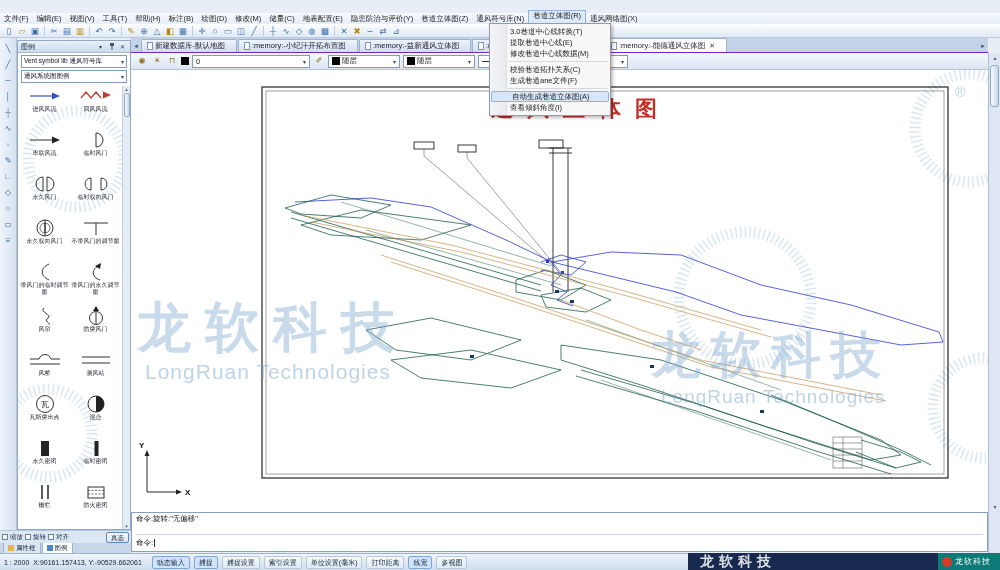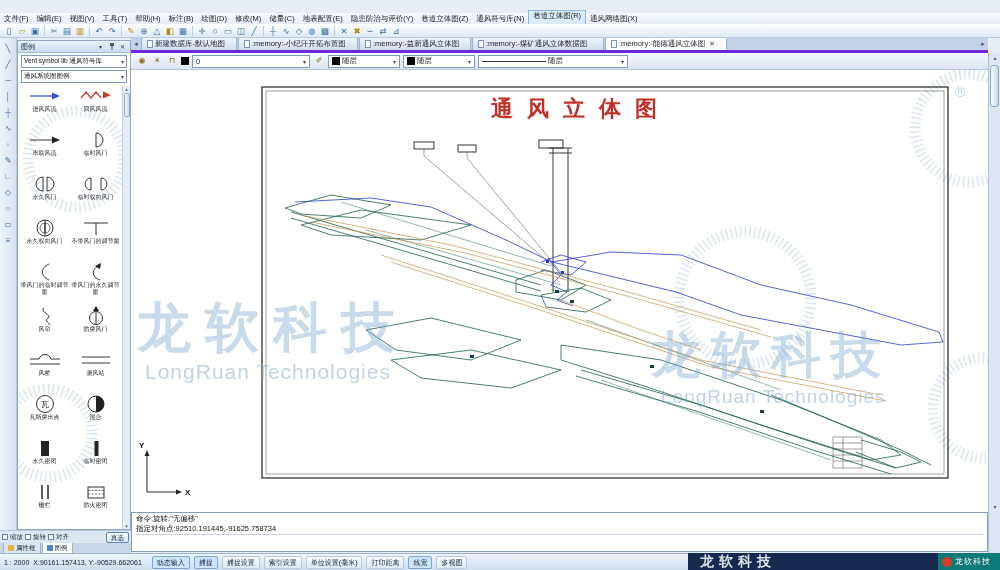--- a/index.html
+++ b/index.html
@@ -17,21 +17,21 @@
   .mitem{padding:0 4px;height:11px;line-height:11px;flex:none}
   .mitem.open{background:#dcebfb;border:1px solid #8fb4dd;border-bottom:0;line-height:9px;height:18px}
   
   .toolbar1{position:absolute;left:0;top:24px;width:100%;height:14px;display:flex;align-items:center;gap:1px;
     background:linear-gradient(#fdfeff,#dfe9f5);border-bottom:1px solid #bccadd;padding-left:3px}
   .ico{width:12px;height:12px;font-size:8.5px;line-height:12px;text-align:center;color:#3a6ea5;flex:none}
   .ico.warm{color:#b8860b}
   .tsep{width:1px;height:10px;background:#c0cddd;margin:0 2px;flex:none}
   
   .tabbar{position:absolute;left:131px;top:38px;right:12px;height:15px;background:#c3d2e6;
-    border-bottom:3px solid #6d28d9;display:flex;align-items:flex-end;font-size:7.5px;color:#223;overflow:hidden}
+    border-bottom:1px solid #6d28d9;display:flex;align-items:flex-end;font-size:7.5px;color:#223;overflow:hidden}
   .tabscroll{width:10px;height:13px;line-height:13px;text-align:center;font-size:7px;color:#456;flex:none}
   .tabscroll.right{margin-left:auto}
   .tab{display:flex;align-items:center;gap:2px;height:13px;padding:0 5px;margin-right:1px;flex:none;
     background:linear-gradient(#eef4fb,#d2deee);border:1px solid #9db2cc;border-bottom:0;
     border-radius:2px 2px 0 0;overflow:hidden;white-space:nowrap}
   .tab.active{background:#fff;height:14px}
   .docicon{width:6px;height:8px;background:#fff;border:1px solid #7a96bb;flex:none}
   .tabclose{font-size:7px;color:#445;margin-left:2px}
   
   .toolbar2{position:absolute;left:131px;top:53px;right:12px;height:17px;display:flex;align-items:center;gap:3px;
@@ -556,21 +556,24 @@
   <div class="vscroll">
     <span class="varr up">▴</span>
     <span class="vthumb"></span>
     <span class="varr dn">▾</span>
   </div>
   <div class="corner"></div>
 
   <div class="cmd">
     <div class="cmdhist">
       <div>命令:旋转:"无偏移"</div>
-      <div>指定对角点:92510.191445,-91625.758734</div>
+    </div>
+    <div class="cmdprompt">
+      <span>命令:</span>
+      <span class="caret"></span>
     </div>
   </div>
 
   <div class="status">
     <span>1 : 2000</span>
     <span style="margin-right:6px">X:90161.157413, Y:-90529.662061</span>
     <span class="sbtn on">动态输入</span>
     <span class="sbtn on">捕捉</span>
     <span class="sbtn">捕捉设置</span>
     <span class="sbtn">索引设置</span>
@@ -580,14 +583,25 @@
     <span class="sbtn">多视图</span>
   </div>
   <div class="wmbar">
     <span class="cn">龙软科技</span>
     <span class="logoblock">
       <span class="logodot"></span>
       <span class="cn2">龙软科技</span>
     </span>
   </div>
 
+  <div class="dropdown">
+    <div class="ditem">3.0巷道中心线转换(T)</div>
+    <div class="ditem">提取巷道中心线(E)</div>
+    <div class="ditem">修改巷道中心线数据(M)</div>
+    <div class="dsep"></div>
+    <div class="ditem">校验巷道拓扑关系(C)</div>
+    <div class="ditem">生成巷道ane文件(F)</div>
+    <div class="dsep"></div>
+    <div class="ditem hl">自动生成巷道立体图(A)</div>
+    <div class="ditem">查看倾斜角度(I)</div>
+  </div>
 
 </div>
 
 </body></html>

